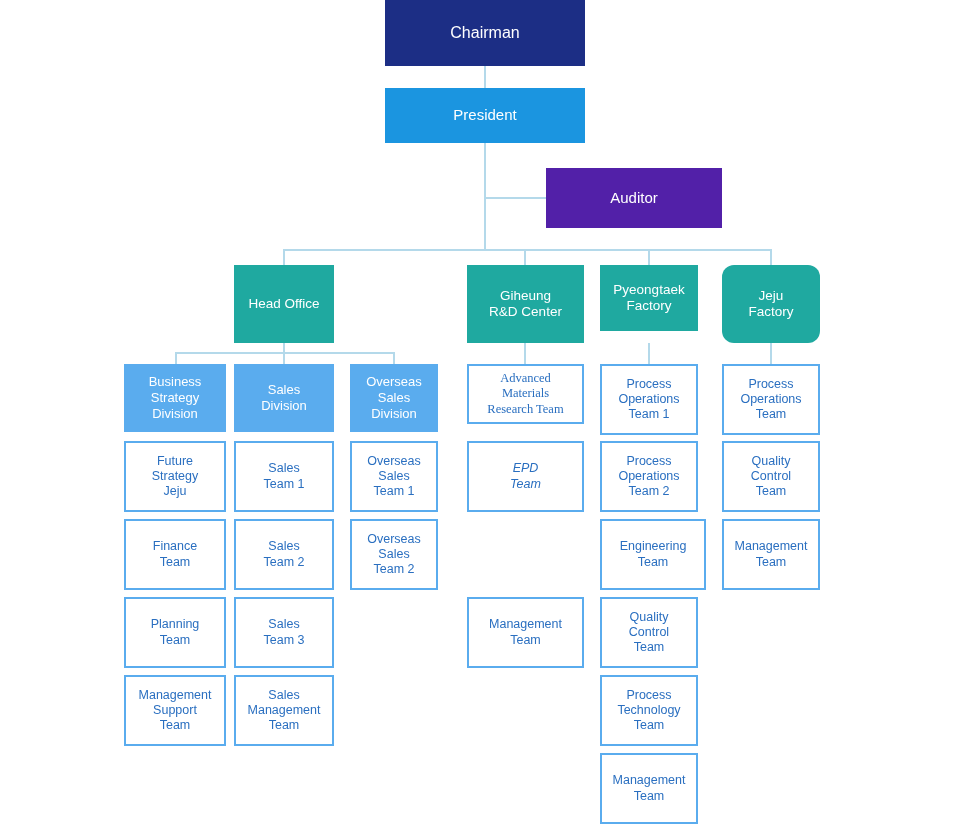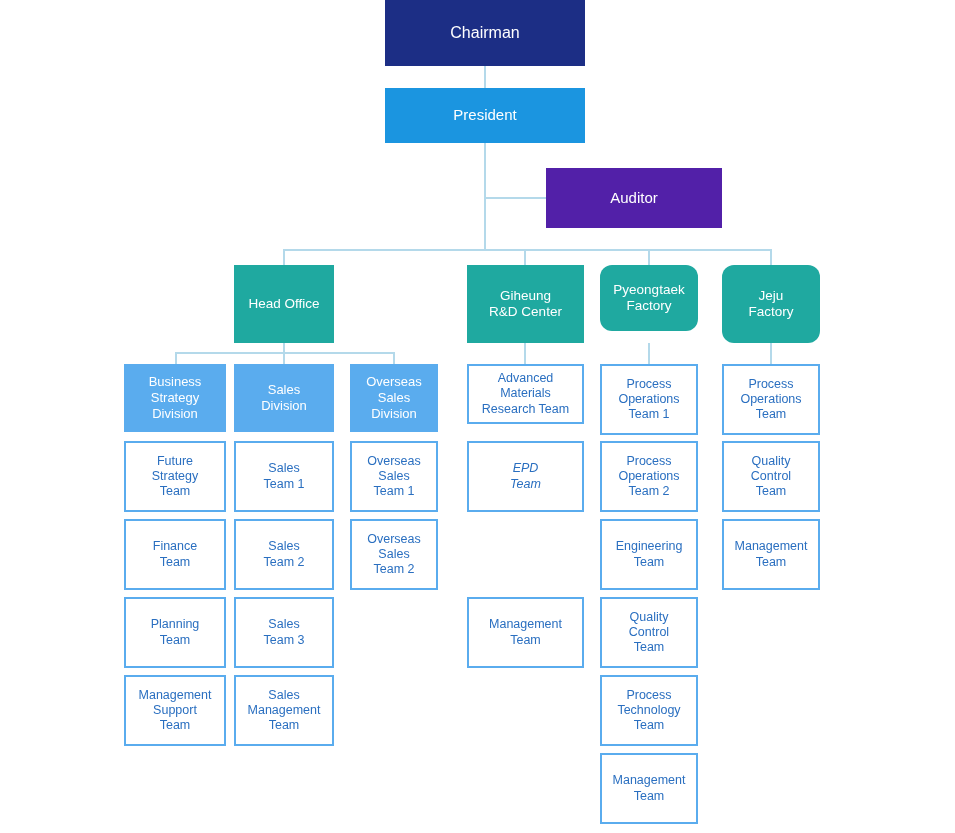--- a/index.html
+++ b/index.html
@@ -102,37 +102,37 @@
 
   <div class="node n-chairman" style="left:385px; top:0px; width:200px; height:66px;">Chairman</div>
 
   <div class="node n-president" style="left:385px; top:88px; width:200px; height:55px;">President</div>
 
   <div class="node n-auditor" style="left:546px; top:168px; width:176px; height:60px;">Auditor</div>
 
   <div class="node n-unit" style="left:234px; top:265px; width:100px; height:78px; white-space:pre-line;">Head Office</div>
   <div class="node n-unit" style="left:467px; top:265px; width:117px; height:78px; white-space:pre-line;">Giheung
 R&amp;D Center</div>
-  <div class="node n-unit" style="left:600px; top:265px; width:98px; height:66px; white-space:pre-line;border-radius:12px;">Pyeongtaek
+  <div class="node n-unit" style="left:600px; top:265px; width:98px; height:66px; white-space:pre-line;">Pyeongtaek
 Factory</div>
   <div class="node n-unit" style="left:722px; top:265px; width:98px; height:78px; white-space:pre-line;border-radius:12px;">Jeju
 Factory</div>
 
   <div class="node n-division" style="left:124px; top:364px; width:102px; height:68px; white-space:pre-line;">Business
 Strategy
 Division</div>
   <div class="node n-division" style="left:234px; top:364px; width:100px; height:68px; white-space:pre-line;">Sales
 Division</div>
   <div class="node n-division" style="left:350px; top:364px; width:88px; height:68px; white-space:pre-line;">Overseas
 Sales
 Division</div>
 
   <div class="node n-team" style="left:124px; top:441px; width:102px; height:71px; white-space:pre-line;">Future
 Strategy
-Team</div>
+Jeju</div>
   <div class="node n-team" style="left:124px; top:519px; width:102px; height:71px; white-space:pre-line;">Finance
 Team</div>
   <div class="node n-team" style="left:124px; top:597px; width:102px; height:71px; white-space:pre-line;">Planning
 Team</div>
   <div class="node n-team" style="left:124px; top:675px; width:102px; height:71px; white-space:pre-line;">Management
 Support
 Team</div>
 
   <div class="node n-team" style="left:234px; top:441px; width:100px; height:71px; white-space:pre-line;">Sales
 Team 1</div>
@@ -144,35 +144,35 @@
 Management
 Team</div>
 
   <div class="node n-team" style="left:350px; top:441px; width:88px; height:71px; white-space:pre-line;">Overseas
 Sales
 Team 1</div>
   <div class="node n-team" style="left:350px; top:519px; width:88px; height:71px; white-space:pre-line;">Overseas
 Sales
 Team 2</div>
 
-  <div class="node n-team" style="left:467px; top:364px; width:117px; height:60px; white-space:pre-line;">Advanced
+  <div class="node n-team" style="left:467px; top:364px; width:117px; height:60px; white-space:pre-line;font-family:Liberation Serif, serif;">Advanced
 Materials
 Research Team</div>
   <div class="node n-team" style="left:467px; top:441px; width:117px; height:71px; white-space:pre-line;font-style:italic;">EPD
 Team</div>
   <div class="node n-team" style="left:467px; top:597px; width:117px; height:71px; white-space:pre-line;">Management
 Team</div>
 
   <div class="node n-team" style="left:600px; top:364px; width:98px; height:71px; white-space:pre-line;">Process
 Operations
 Team 1</div>
   <div class="node n-team" style="left:600px; top:441px; width:98px; height:71px; white-space:pre-line;">Process
 Operations
 Team 2</div>
-  <div class="node n-team" style="left:600px; top:519px; width:98px; height:71px; white-space:pre-line;">Engineering
+  <div class="node n-team" style="left:600px; top:519px; width:106px; height:71px; white-space:pre-line;">Engineering
 Team</div>
   <div class="node n-team" style="left:600px; top:597px; width:98px; height:71px; white-space:pre-line;">Quality
 Control
 Team</div>
   <div class="node n-team" style="left:600px; top:675px; width:98px; height:71px; white-space:pre-line;">Process
 Technology
 Team</div>
   <div class="node n-team" style="left:600px; top:753px; width:98px; height:71px; white-space:pre-line;">Management
 Team</div>
 

